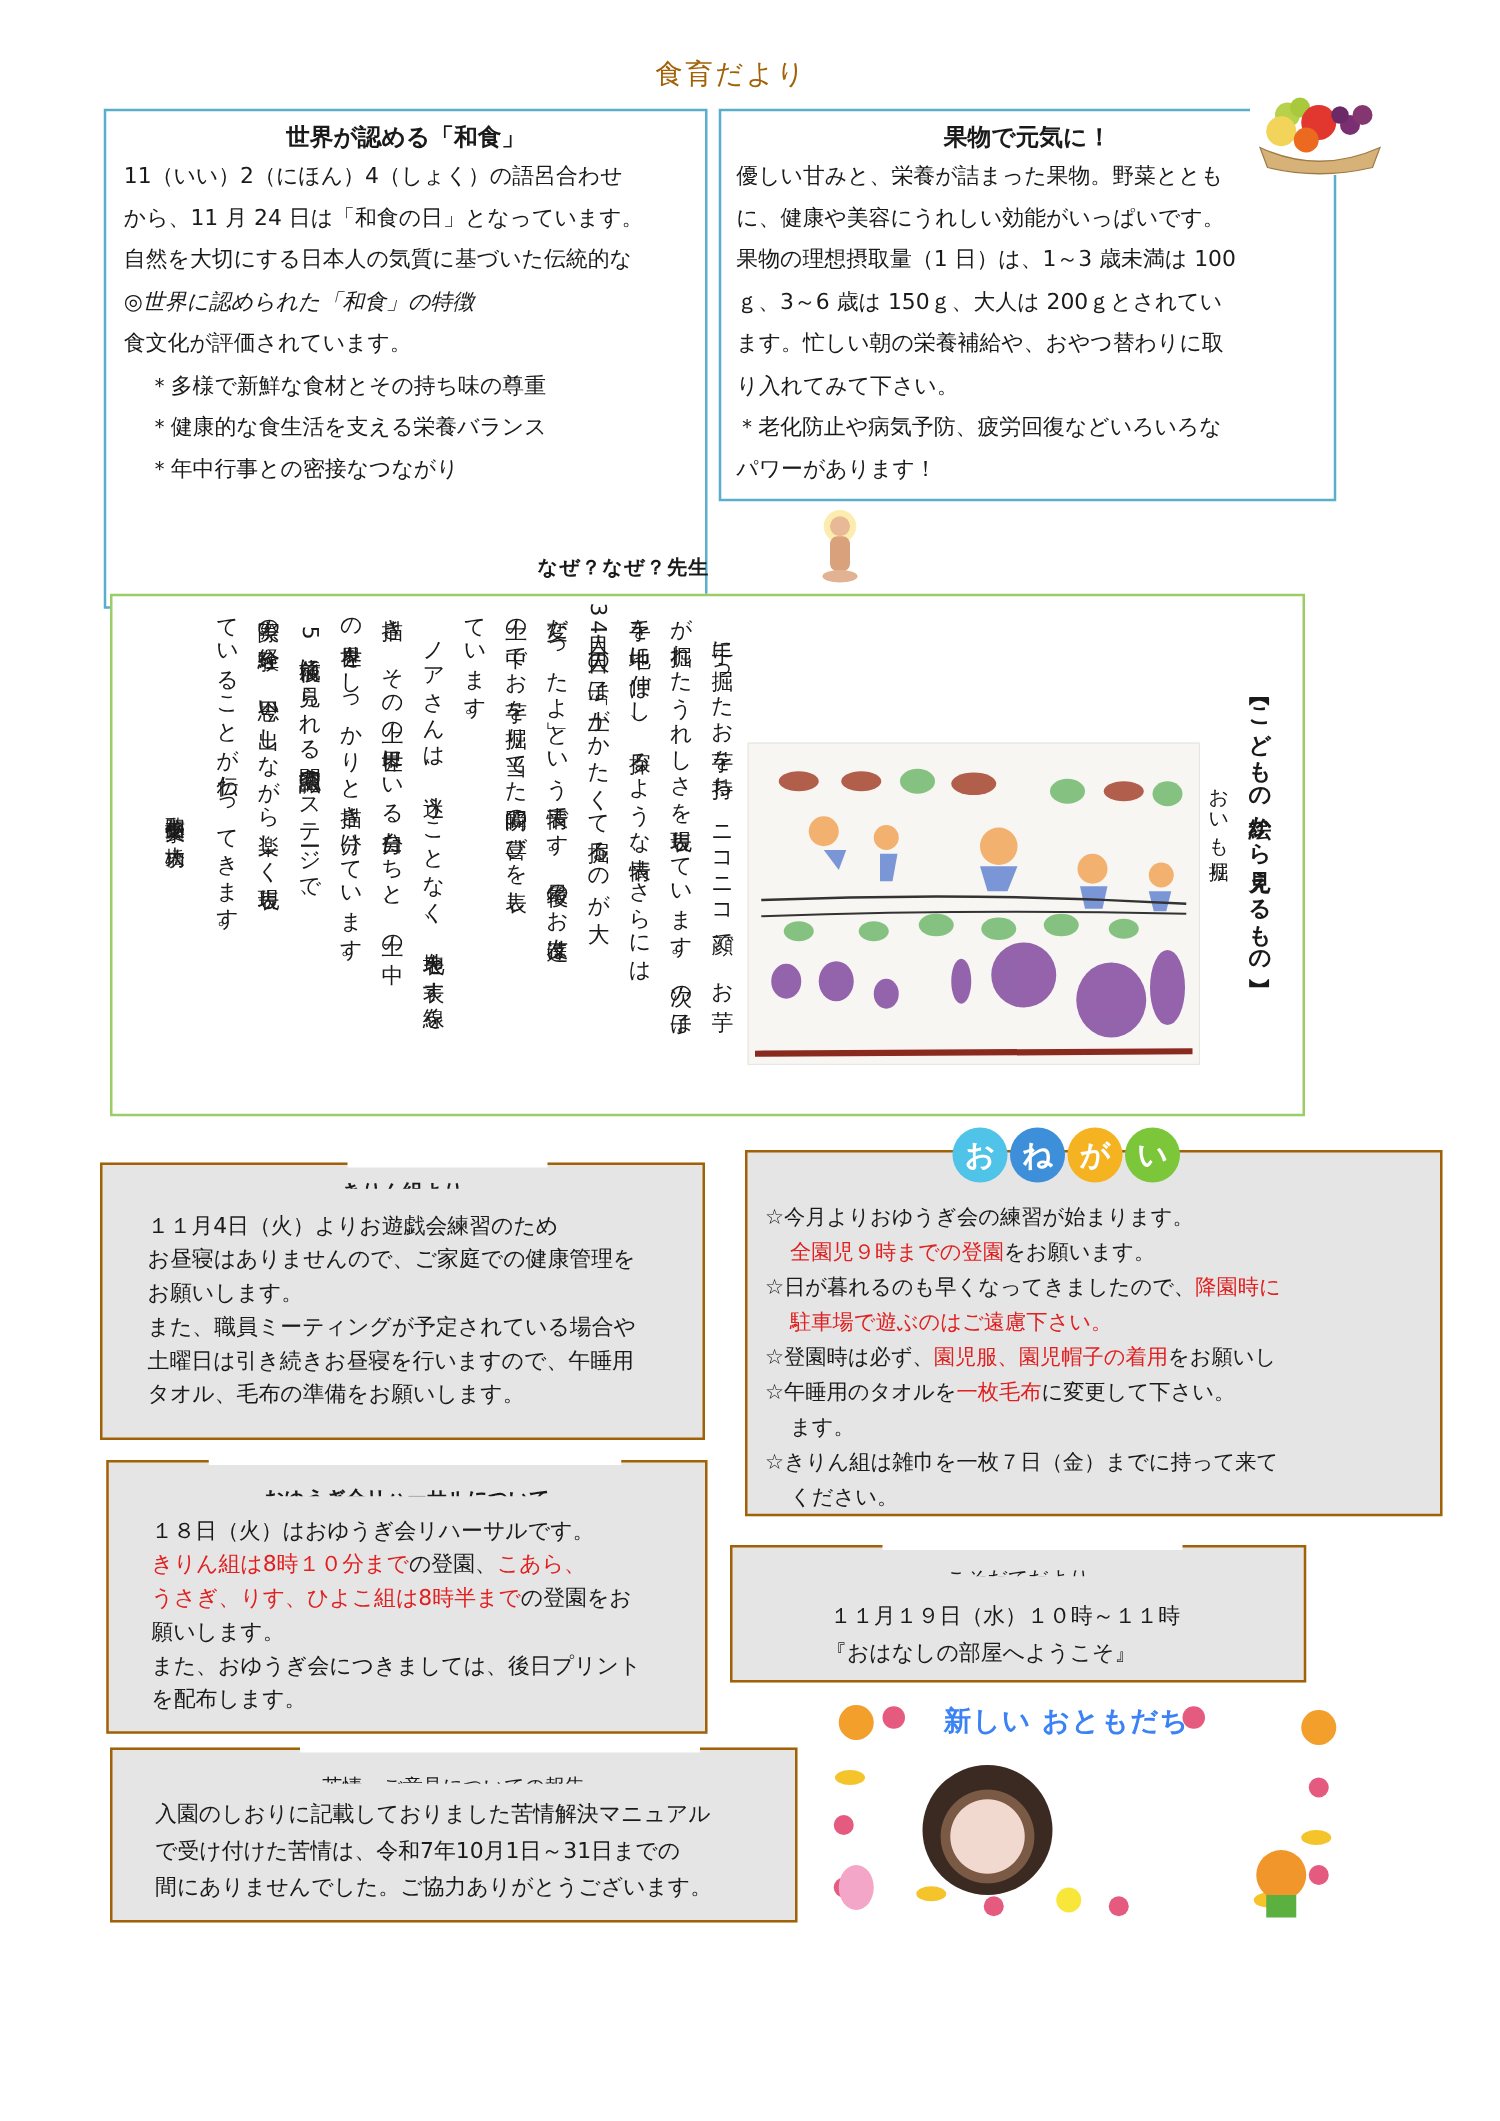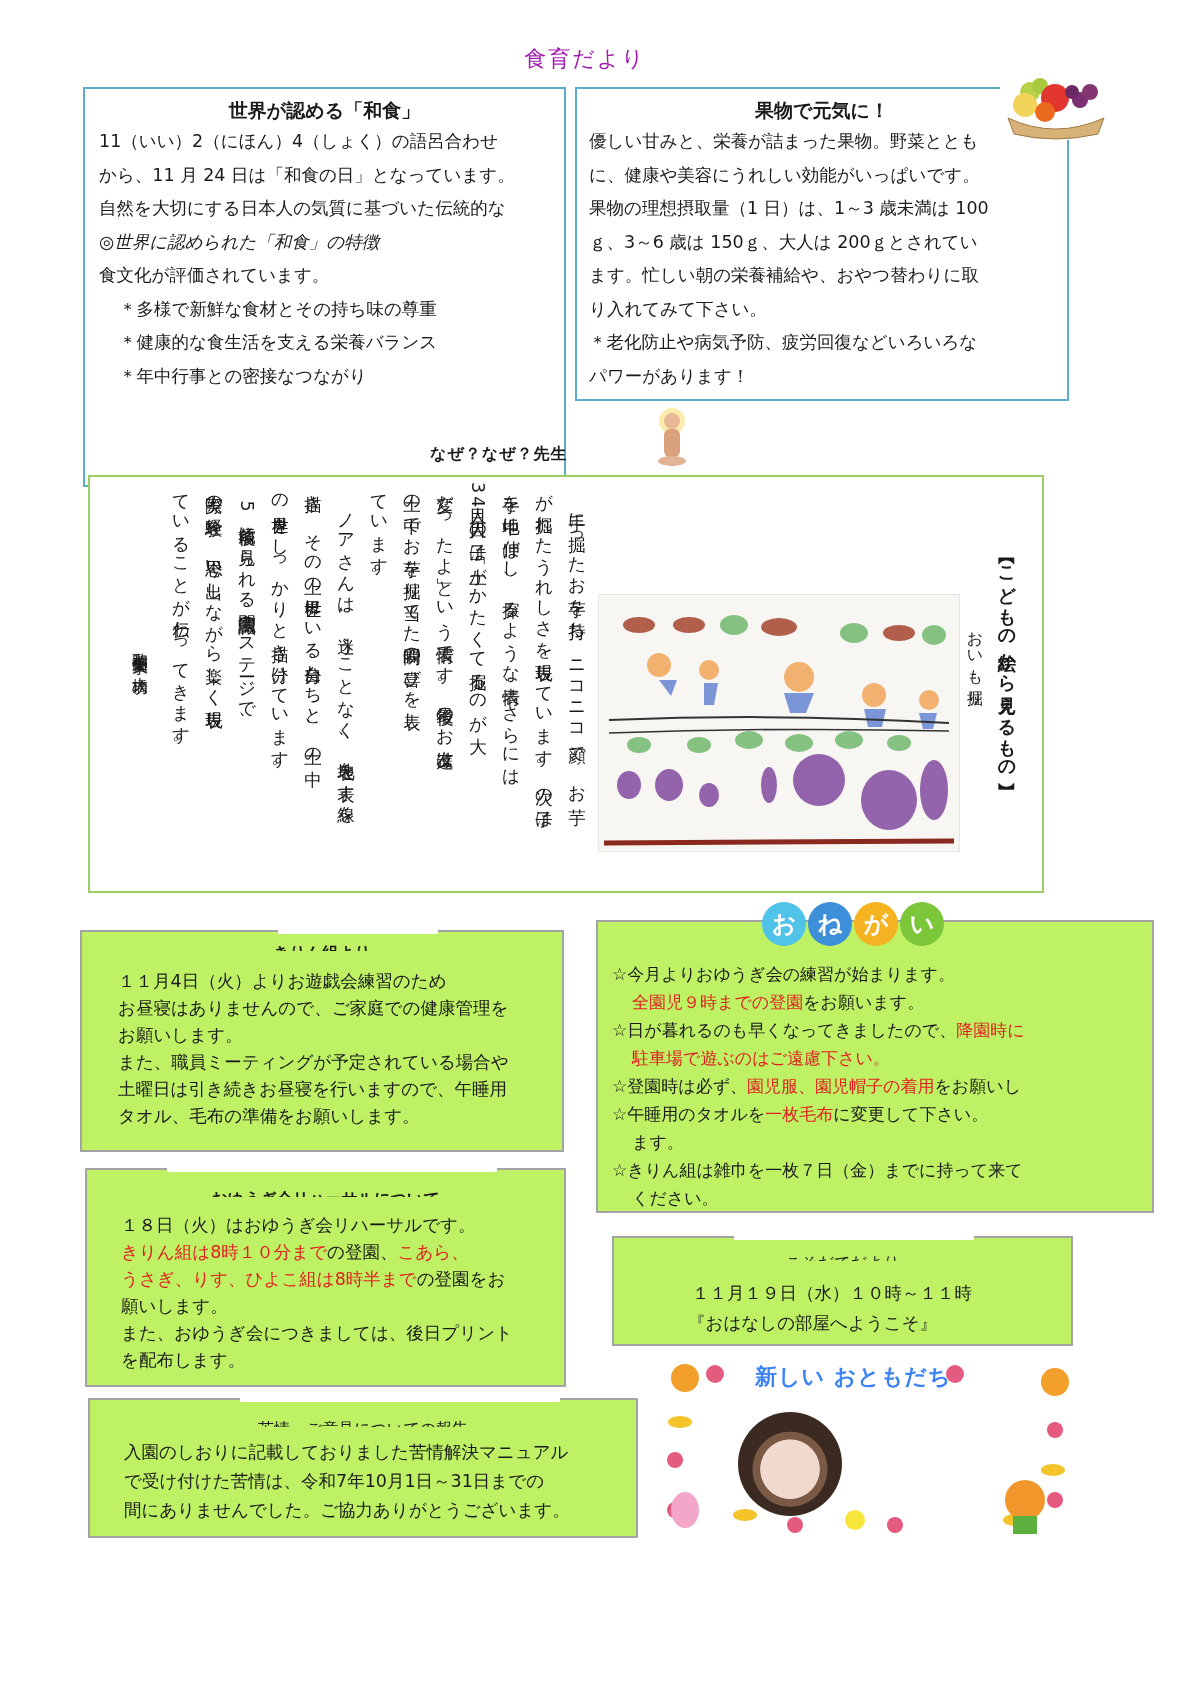--- a/index.html
+++ b/index.html
@@ -1,32 +1,32 @@
 <!DOCTYPE html>
 <html><head>
 <meta charset="utf-8">
 <style>
   html, body { margin: 0; padding: 0; background: #ffffff; }
   body { width: 1200px; height: 1697px; position: relative; overflow: hidden;
          font-family: "DejaVu Sans", "Liberation Sans", sans-serif; color: #1a1a1a; }
   .abs { position: absolute; }
-  .page-title { left: 0; width: 1170px; top: 44px; text-align: center; font-size: 22px; letter-spacing: 2px; color: #a21caf; }
+  .page-title { left: 0; width: 1170px; top: 44px; text-align: center; font-size: 22px; letter-spacing: 2px; color: #a16207; }
   .box { position: absolute; border: 2px solid #5aaecb; background: #fff; box-sizing: border-box; }
   .box h2 { margin: 0; text-align: center; font-size: 19px; font-weight: bold; }
   .box p { margin: 0; }
   .box .line { font-size: 17.5px; line-height: 33.5px; white-space: nowrap; }
   .italic { font-style: italic; }
   .indent { padding-left: 36px; }
   .fruit-icon { position: absolute; left: 1000px; top: 70px; width: 110px; height: 70px; }
   .buddha-icon { position: absolute; left: 648px; top: 405px; width: 48px; height: 64px; }
   .green-box { position: absolute; left: 88px; top: 475px; width: 956px; height: 418px; border: 2px solid #9ccc65; box-sizing: border-box; background: #fff; }
   .section-heading { position: absolute; left: 430px; top: 444px; font-size: 16px; font-weight: bold; letter-spacing: 1px; }
   .vcol { position: absolute; writing-mode: vertical-rl; font-size: 17.5px; line-height: 33px; white-space: nowrap; letter-spacing: 1px; }
   .drawing { position: absolute; left: 598px; top: 594px; width: 360px; height: 256px; background: #f6f5f2; border: 1px solid #e7e6e2; overflow: hidden; }
-  .cbox { position: absolute; border: 2px solid #a3a3a3; box-sizing: border-box; background: #bef264; }
+  .cbox { position: absolute; border: 2px solid #a16207; box-sizing: border-box; background: #e5e5e5; }
   .cbox .gap { position: absolute; top: -3px; height: 5px; background: #fff; }
   .cbox .cut-title { position: absolute; left: 0; right: 0; text-align: center; font-size: 16px; font-weight: bold; height: 9px; overflow: hidden; line-height: 22px; }
   .cbox .body { position: absolute; font-size: 17.5px; line-height: 27px; white-space: nowrap; }
   .red { color: #e02020; }
   .onegai-badges { position: absolute; left: 762px; top: 902px; display: flex; gap: 2px; }
   .badge { width: 44px; height: 44px; border-radius: 50%; color: #fff; font-weight: bold; font-size: 24px; display: flex; align-items: center; justify-content: center; }
   .friends { position: absolute; left: 655px; top: 1360px; width: 428px; height: 182px; }
   .photo { position: absolute; left: 738px; top: 1412px; width: 104px; height: 104px; border-radius: 50%; background: radial-gradient(circle at 50% 55%, #f1d9cf 0 38%, #7a5a45 39% 48%, #3a2a22 49% 100%); }
 </style>
 </head>
@@ -198,21 +198,21 @@
     <div style="padding-left:20px;">ください。</div>
   </div>
 </div>
 <div class="onegai-badges">
   <div class="badge" style="background:#4fc3e8;">お</div>
   <div class="badge" style="background:#3d8fd9;">ね</div>
   <div class="badge" style="background:#f5b221;">が</div>
   <div class="badge" style="background:#7cc63a;">い</div>
 </div>
 
-<div class="cbox" style="left:612px; top:1236px; width:461px; height:110px;">
+<div class="cbox" style="left:584px; top:1236px; width:461px; height:110px;">
   <div class="gap" style="left:120px; width:240px;"></div>
   <div class="cut-title" style="top:14px; font-weight:normal;">こそだてだより</div>
   <div class="body" style="left:78px; top:42px;">１１月１９日（水）１０時～１１時</div>
   <div class="body" style="left:74px; top:72px;">『おはなしの部屋へようこそ』</div>
 </div>
 
 <div class="friends">
   <svg width="428" height="182" viewBox="0 0 428 182">
     <g fill="#e55a7f">
       <circle cx="60" cy="14" r="9"></circle>

